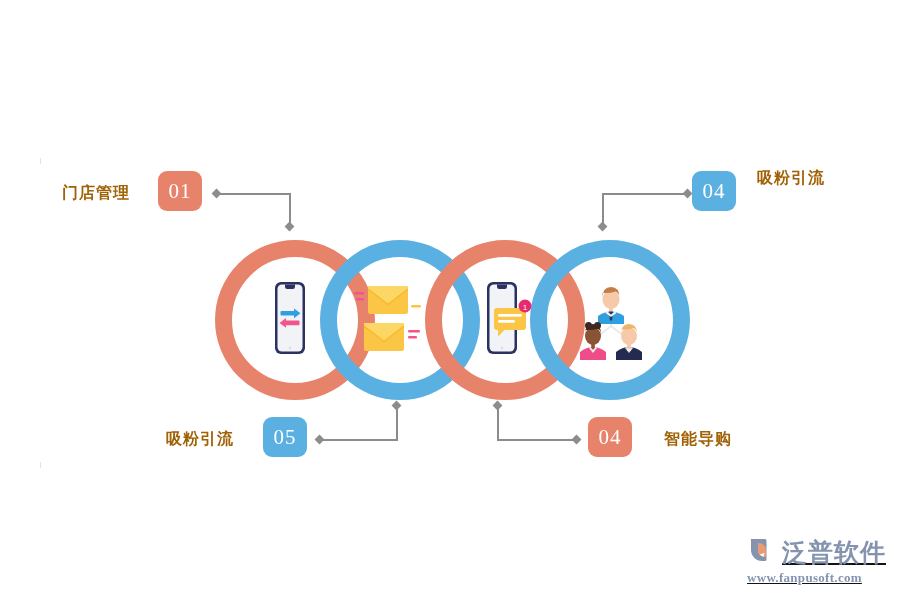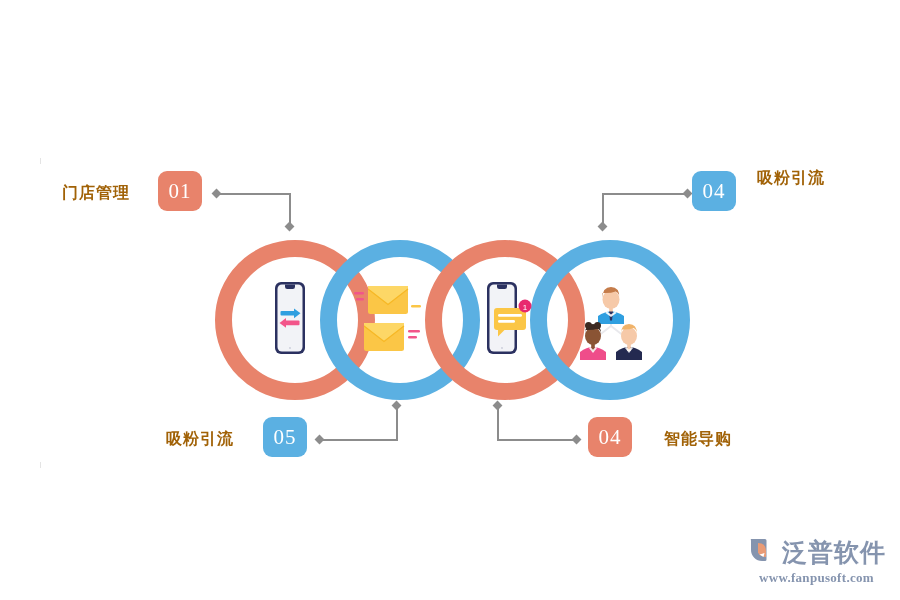--- a/index.html
+++ b/index.html
@@ -83,22 +83,22 @@
     justify-content: center;
   }
 
   
   #watermark {
     position: absolute;
     right: 14px;
     bottom: 14px;
     display: flex;
     flex-direction: column;
-    align-items: center;
     opacity: 0.92;
+    text-decoration: underline;
   }
   .wm-row {
     display: flex;
     align-items: center;
     gap: 5px;
   }
   .wm-cn {
     font-size: 25px;
     font-weight: bold;
     color: #7b8ba8;

